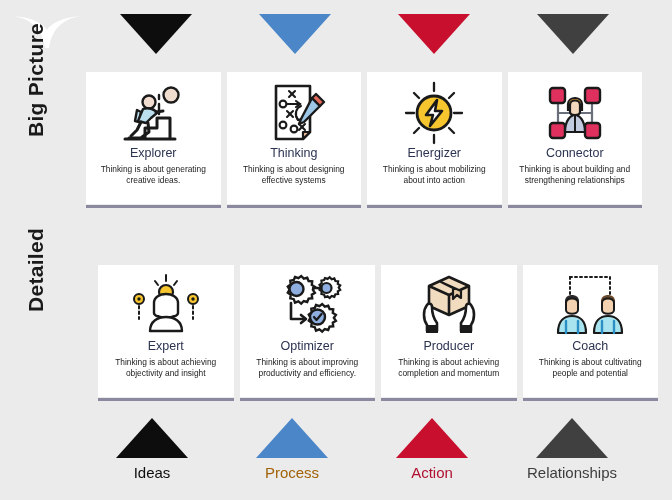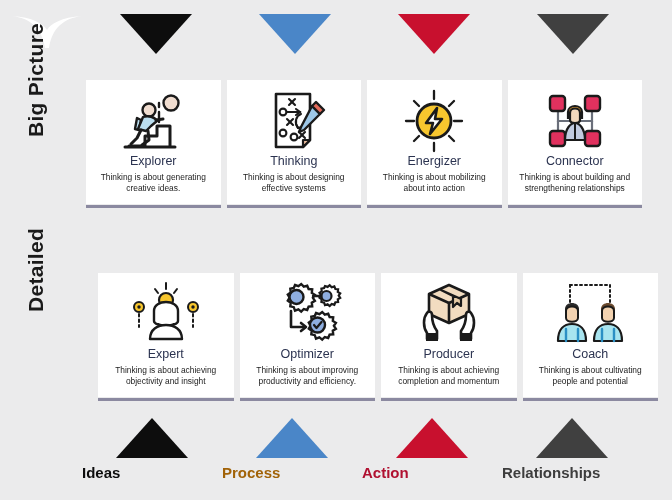--- a/index.html
+++ b/index.html
@@ -93,21 +93,20 @@
 
   .card {
     flex: 1 1 0;
     background: #ffffff;
     display: flex;
     flex-direction: column;
     align-items: center;
     position: relative;
     padding-top: 8px;
     box-sizing: border-box;
-    margin-top: 8px;
   }
   .card::after {
     content: "";
     position: absolute;
     left: 0;
     right: 0;
     bottom: -4px;
     height: 3px;
     background: #8b89a0;
   }
@@ -152,22 +151,23 @@
   .label-row-bottom {
     position: absolute;
     left: 82px;
     top: 462px;
     width: 560px;
     height: 26px;
     display: flex;
   }
   .bottom-label {
     flex: 1 1 0;
+    text-align: center;
     font-size: 15px;
-    font-weight: bold;
+    font-weight: normal;
     line-height: 22px;
   }
 </style>
 </head>
 <body>
 
 <div class="logo">
   <svg viewBox="0 0 78 46" width="78" height="46" aria-hidden="true">
     <path d="M4 10 C22 12 34 22 37 42 L39 42 L39 24 C36 18 24 11 4 10 Z" fill="#ffffff"></path>
     <path d="M74 10 C56 12 44 22 41 42 L39 42 L39 24 C42 18 54 11 74 10 Z" fill="#ffffff"></path>

